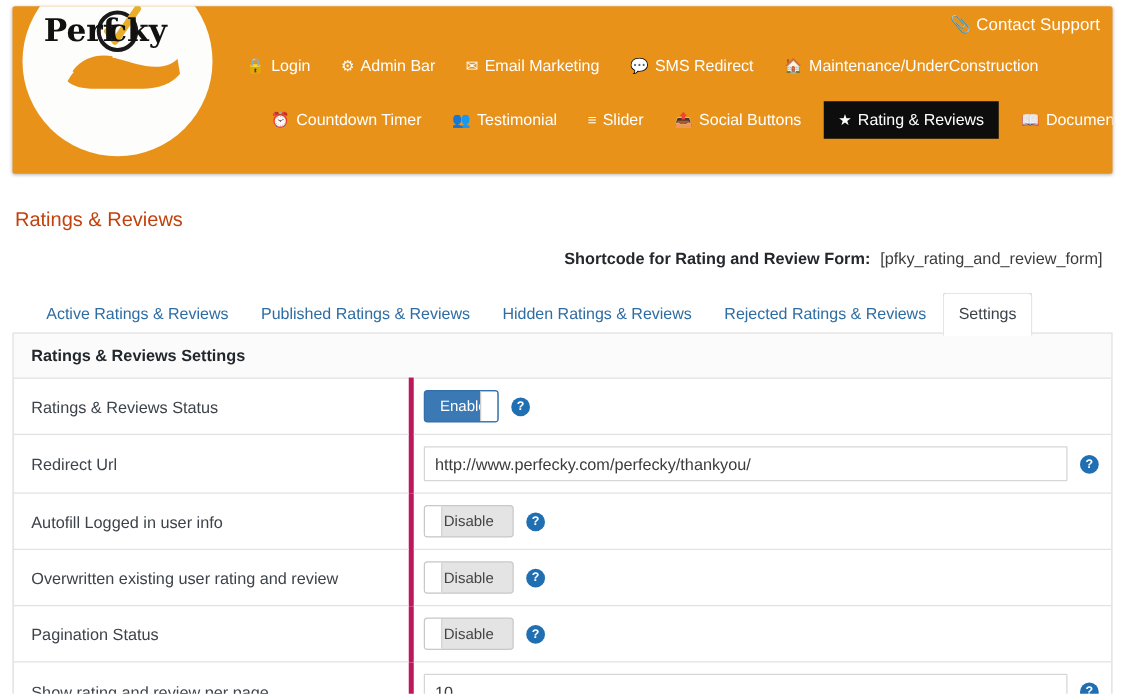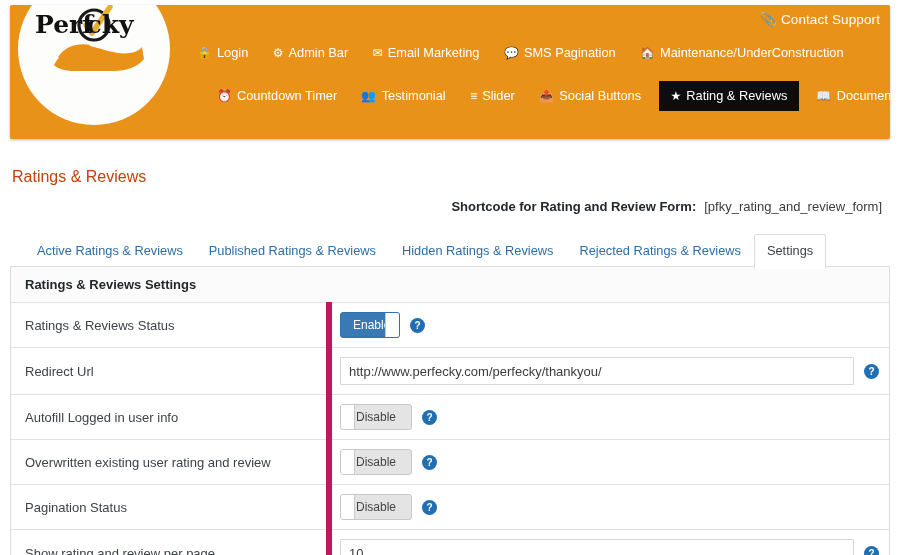--- a/index.html
+++ b/index.html
@@ -128,21 +128,21 @@
     font-size: 13px;
     color: #23282d;
     padding: 10px 0 10px 14px;
     background: #fbfbfb;
   }
   td.lbl {
     width: 318px;
     font-size: 13px;
     color: #3c434a;
     padding: 12px 10px 12px 14px;
-    border-right: 6px solid #be185d;
+    border-right: 4px solid #be185d;
     font-weight: 400;
   }
   td.ctl { padding: 9px 10px 9px 8px; }
   .ctl-inner { display: flex; align-items: center; }
 
   
   .toggle {
     position: relative;
     display: inline-block;
     height: 26px;
@@ -227,21 +227,21 @@
     </div>
 
     <div class="contact-support">
       <span class="ico">📎</span><span>Contact Support</span>
     </div>
 
     <div class="navrow r1">
       <span class="navitem"><span class="ico">🔒</span><span>Login</span></span>
       <span class="navitem"><span class="ico">⚙</span><span>Admin Bar</span></span>
       <span class="navitem"><span class="ico">✉</span><span>Email Marketing</span></span>
-      <span class="navitem"><span class="ico">💬</span><span>SMS Pagination</span></span>
+      <span class="navitem"><span class="ico">💬</span><span>SMS Redirect</span></span>
       <span class="navitem"><span class="ico">🏠</span><span>Maintenance/UnderConstruction</span></span>
     </div>
 
     <div class="navrow r2">
       <span class="navitem"><span class="ico">⏰</span><span>Countdown Timer</span></span>
       <span class="navitem"><span class="ico">👥</span><span>Testimonial</span></span>
       <span class="navitem"><span class="ico">≡</span><span>Slider</span></span>
       <span class="navitem"><span class="ico">📤</span><span>Social Buttons</span></span>
       <span class="navitem active"><span class="ico">★</span><span>Rating &amp; Reviews</span></span>
       <span class="navitem"><span class="ico">📖</span><span>Documentation</span></span>

